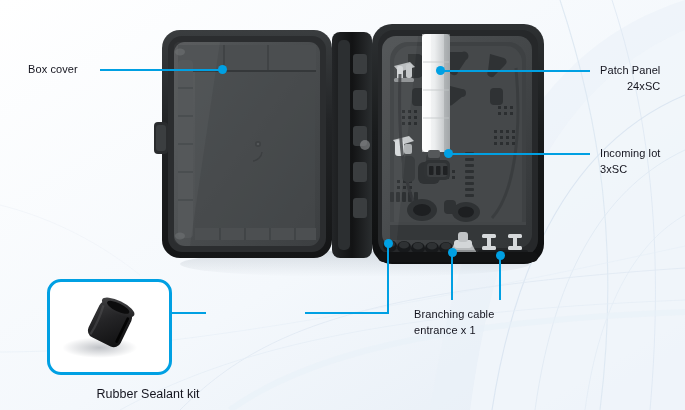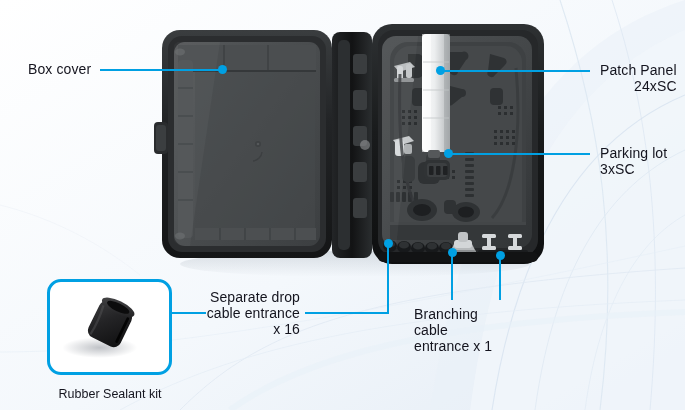--- a/index.html
+++ b/index.html
@@ -38,21 +38,21 @@
     position: absolute;
     width: 9px; height: 9px;
     border-radius: 50%;
     background: #00a0e3;
   }
 
   
   .label {
     position: absolute;
     color: #14141e;
-    font-size: 14px;
+    font-size: 11px;
     line-height: 16px;
     letter-spacing: 0.1px;
     white-space: pre-line;
   }
   .label.right { text-align: right; }
 
   
   #sealant-card {
     position: absolute;
     left: 47px; top: 279px;
@@ -64,20 +64,21 @@
     overflow: hidden;
   }
   #sealant-caption {
     position: absolute;
     left: 0; top: 386px;
     width: 220px;
     text-align: center;
     color: #14141e;
     font-size: 12.5px;
     line-height: 16px;
+    padding-left: 38px;
   }
 
   
   #product {
     position: absolute;
     left: 150px; top: 14px;
     width: 410px; height: 262px;
   }
 </style>
 </head>
@@ -403,29 +404,26 @@
   <div class="dot" style="left:218px; top:65px;"></div>
   <div class="label" style="left:28px; top:61px;">Box cover</div>
 
   <div class="leader h" style="left:444px; top:70px; width:146px;"></div>
   <div class="dot" style="left:436px; top:66px;"></div>
   <div class="label" style="left:600px; top:62px;text-align:right;">Patch Panel
 24xSC</div>
 
   <div class="leader h" style="left:452px; top:153px; width:138px;"></div>
   <div class="dot" style="left:444px; top:149px;"></div>
-  <div class="label" style="left:600px; top:145px;">Parking lot
+  <div class="label" style="left:600px; top:145px;">Incoming lot
 3xSC</div>
 
   <div class="dot" style="left:384px; top:239px;"></div>
   <div class="leader v" style="left:387px; top:243px; height:71px;"></div>
   <div class="leader h" style="left:305px; top:312px; width:84px;"></div>
-  <div class="label right" style="left:190px; top:289px; width:110px;">Separate drop
-cable entrance
-x 16</div>
 
   <div class="dot" style="left:448px; top:248px;"></div>
   <div class="leader v" style="left:451px; top:252px; height:48px;"></div>
   <div class="label" style="left:406px; top:306px; width:95px;margin-left:8px;">Branching cable
 entrance x 1</div>
 
   <div class="dot" style="left:496px; top:251px;"></div>
   <div class="leader v" style="left:499px; top:255px; height:45px;"></div>
 
   <div class="leader h" style="left:172px; top:312px; width:34px;"></div>

